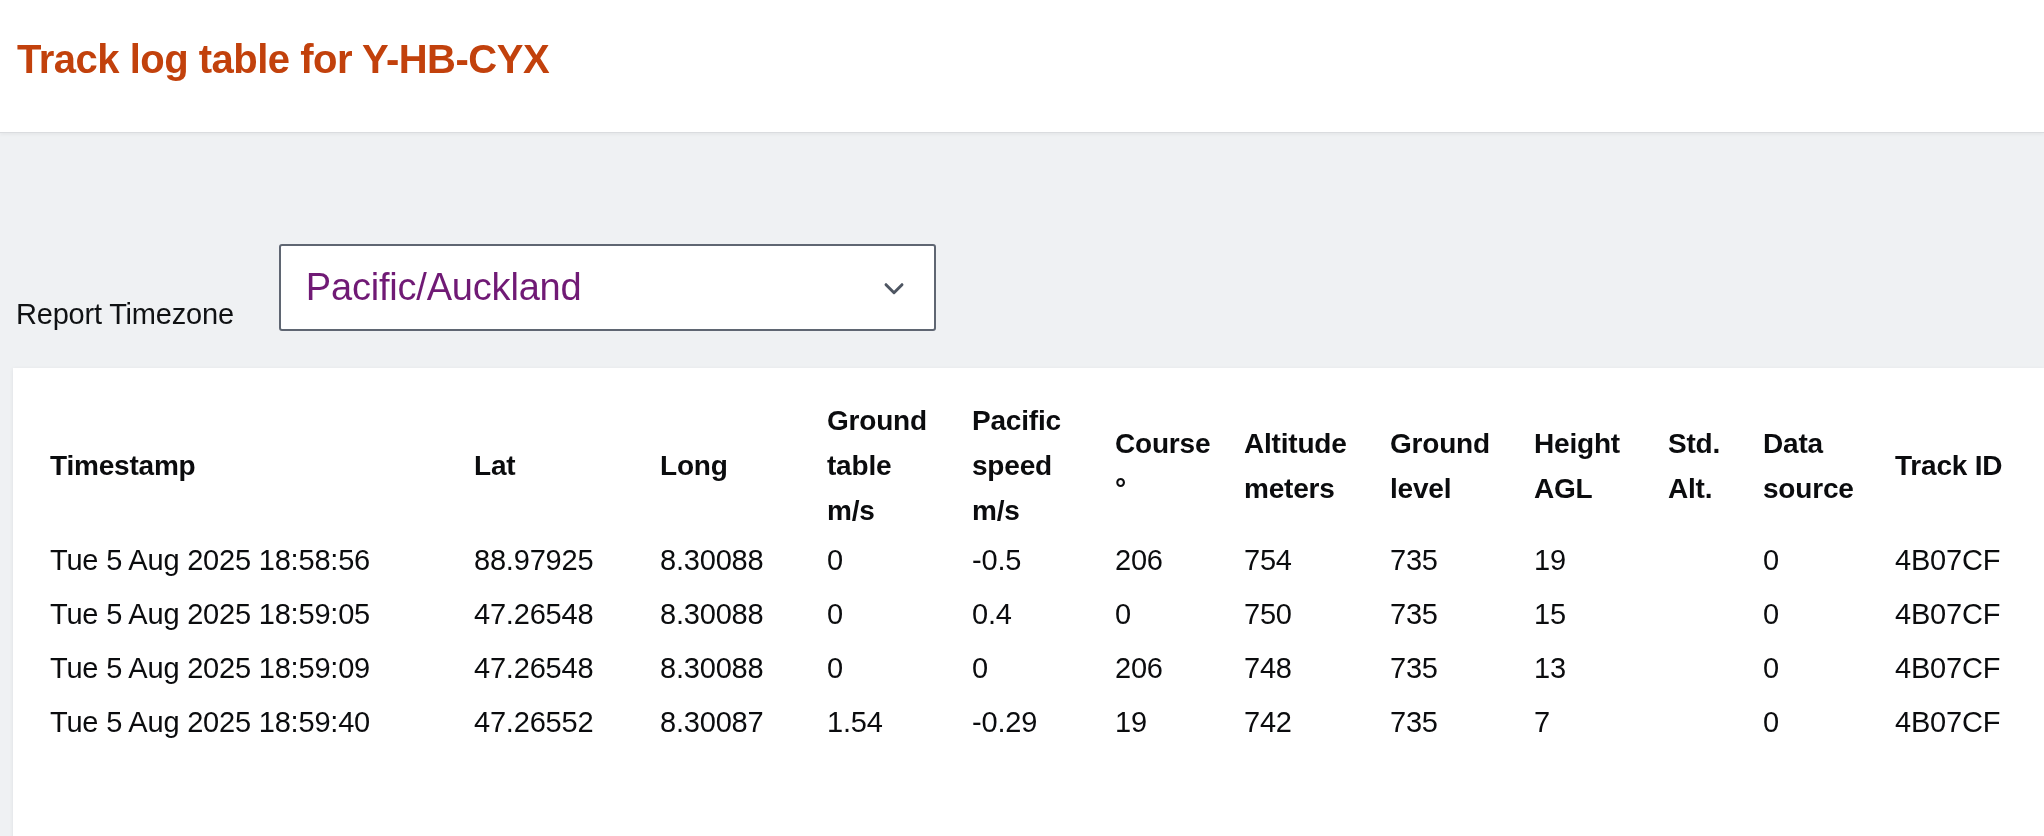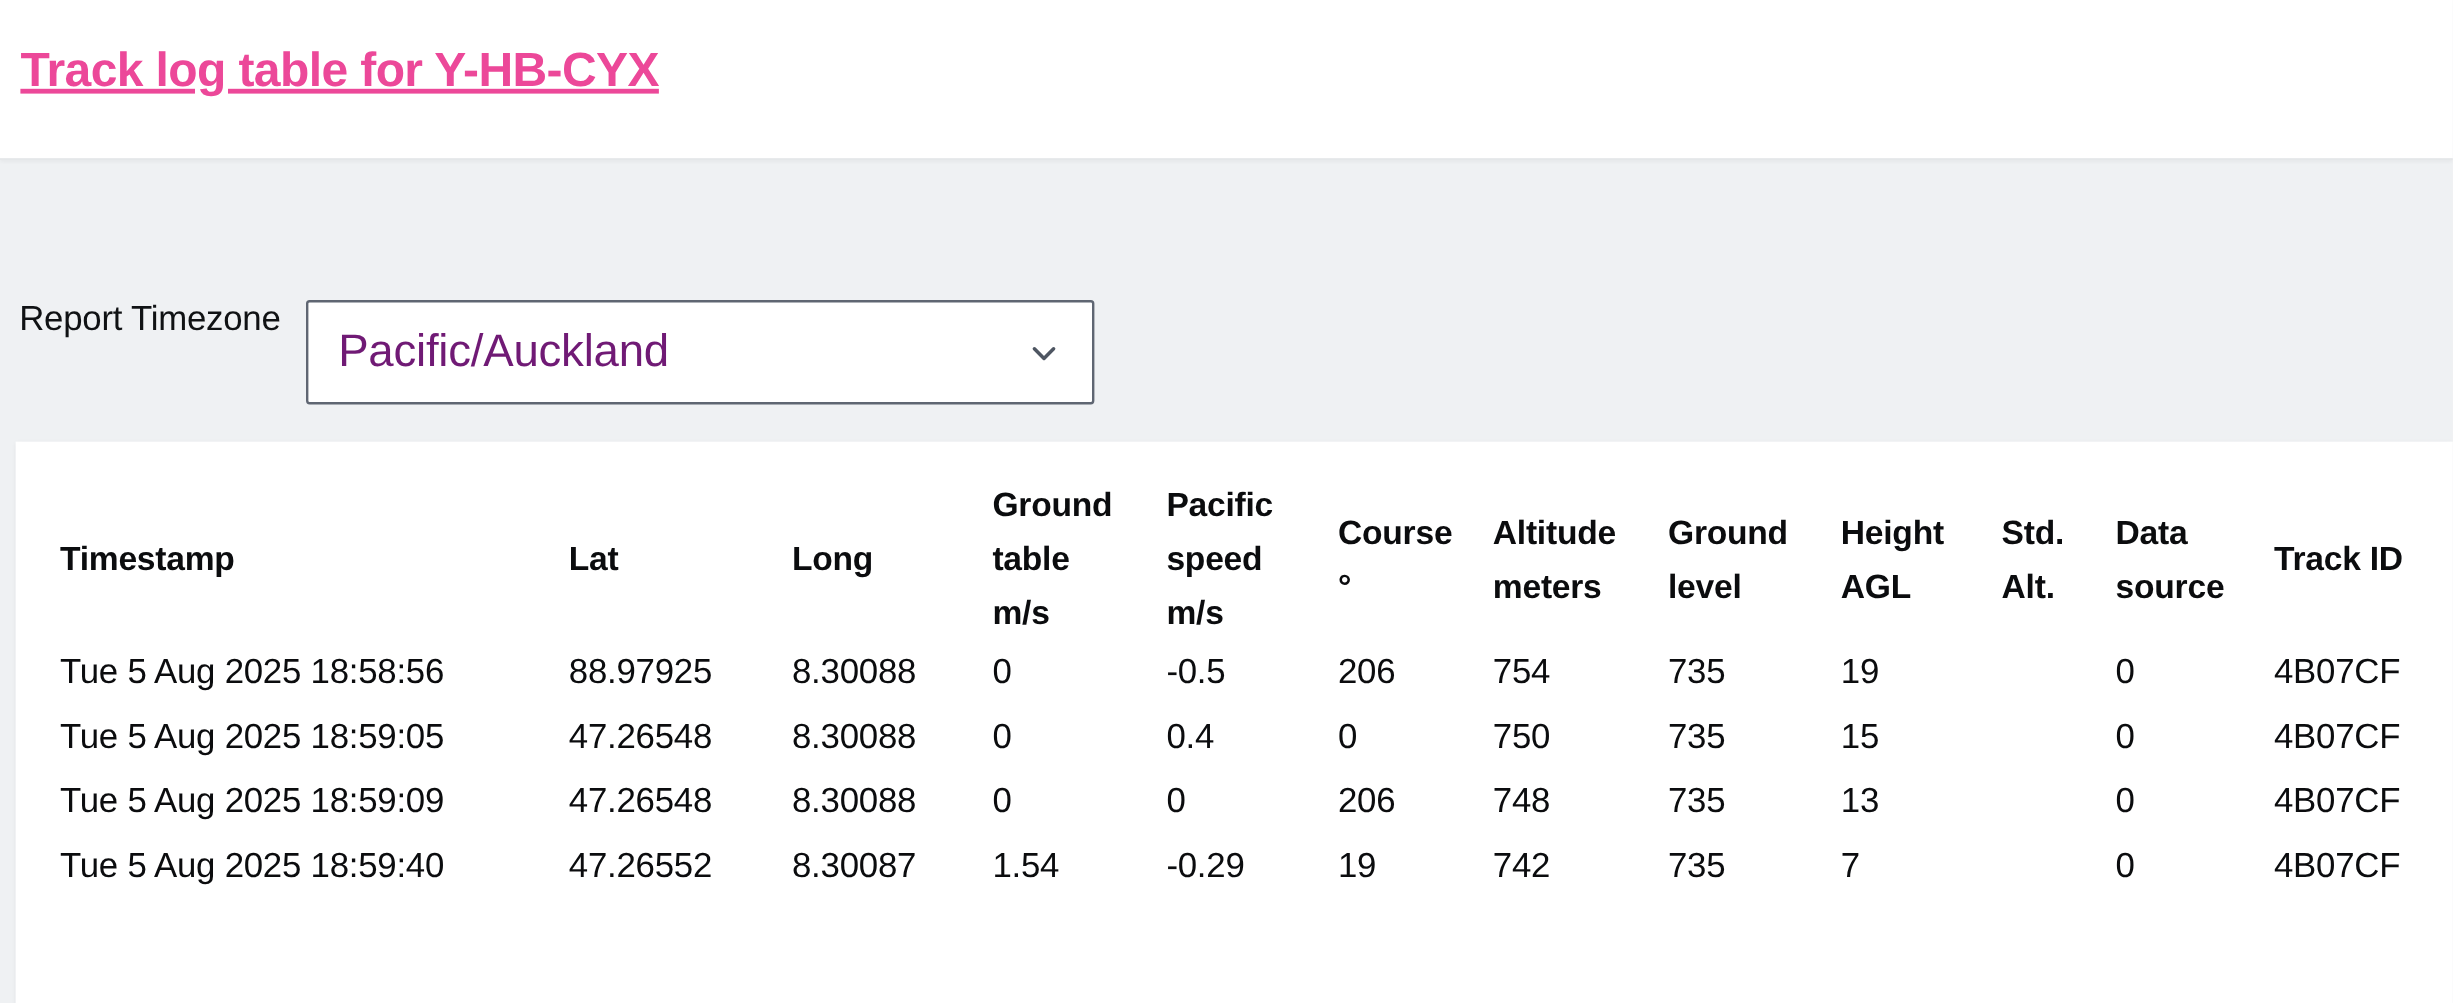--- a/index.html
+++ b/index.html
@@ -15,26 +15,26 @@
   .app-header {
     position: absolute; left: 0; top: 0; width: 2044px; height: 133px;
     background: #ffffff;
     border-bottom: 1px solid #dadcdf;
     box-shadow: 0 2px 3px rgba(0,0,0,0.04);
     display: flex; align-items: center;
     padding: 0 0 14px 17px;
     z-index: 3;
   }
   .page-title {
-    font-size: 40px; font-weight: 700; color: #ec4899; letter-spacing: -0.5px; text-decoration: underline;
+    font-size: 40px; font-weight: 700; color: #c2410c; letter-spacing: -0.5px;
   }
   
   .tz-row {
     position: absolute; left: 16px; top: 250px; height: 81px;
-    display: flex; align-items: flex-start;
+    display: flex; align-items: flex-end; gap: 24px;
   }
   .tz-label { font-size: 29px; color: #101214; margin-right: 21px; }
   .tz-select {
     position: relative;
     width: 657px; height: 87px;
     background: #ffffff;
     border: 2px solid #5f6672;
     border-radius: 3px;
     display: flex; align-items: center;
     padding-left: 25px;

